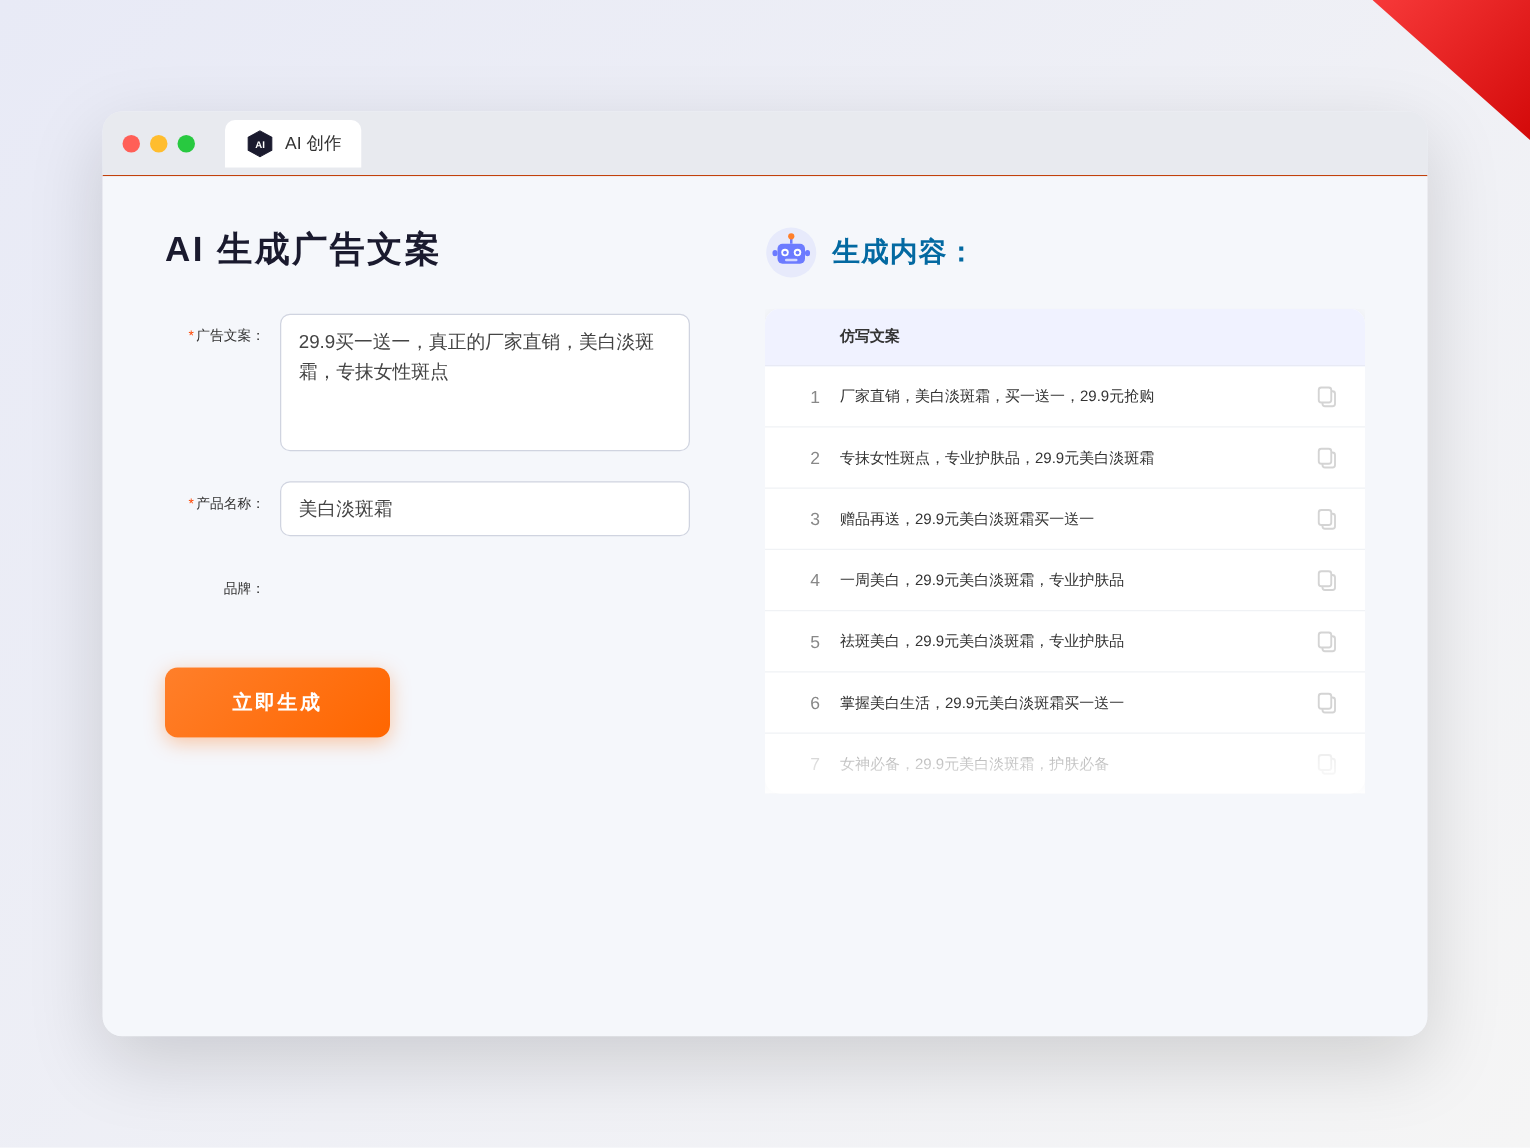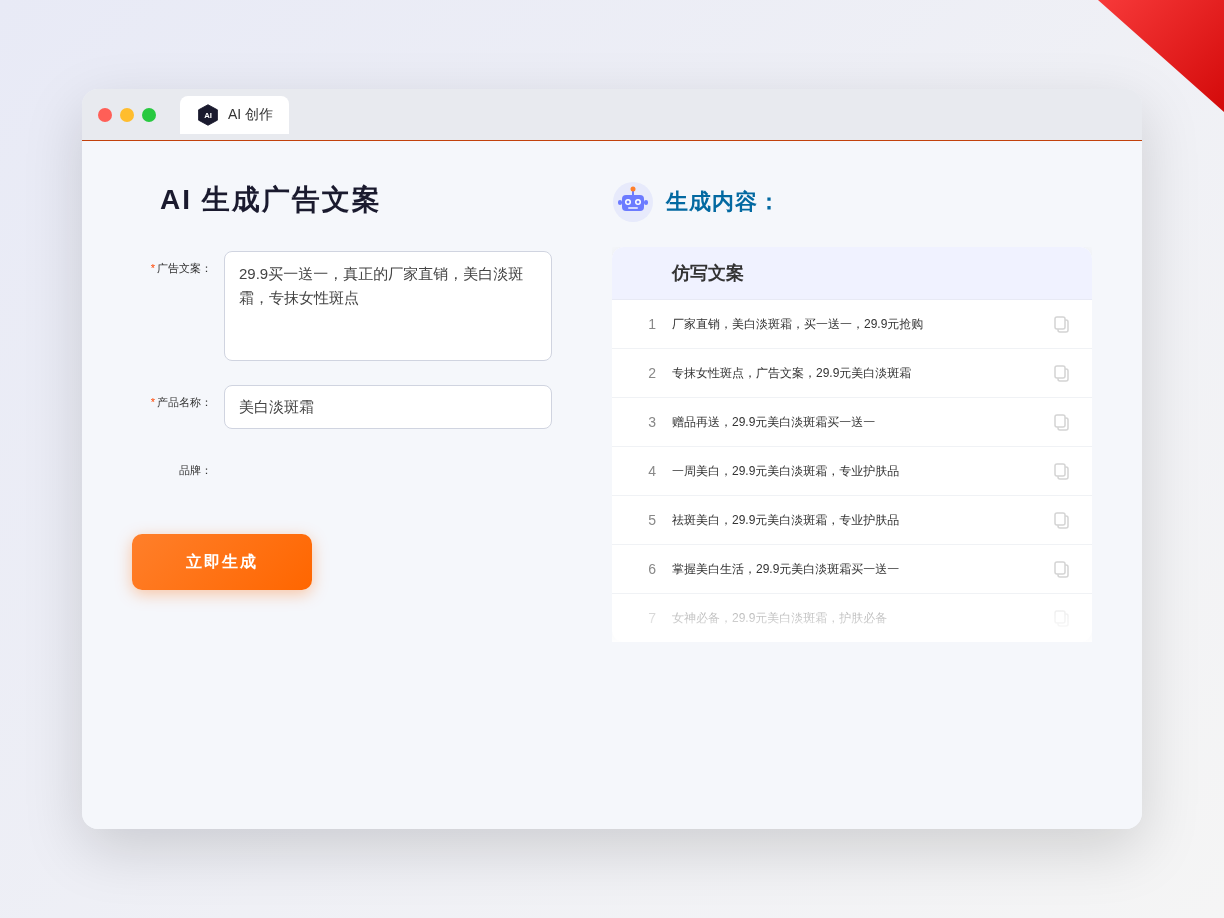--- a/index.html
+++ b/index.html
@@ -105,21 +105,20 @@
       flex-direction: column;
       gap: 0;
     }
 
     .page-title {
       font-size: 28px;
       font-weight: 700;
       color: #1a1a2e;
       margin-bottom: 32px;
       letter-spacing: 2px;
-      margin-left: 28px;
     }
 
     .form-group {
       display: flex;
       align-items: flex-start;
       margin-bottom: 24px;
       gap: 12px;
     }
 
     .form-label {
@@ -204,21 +203,21 @@
       background: #ffffff;
       border-radius: 12px;
       overflow: hidden;
       box-shadow: 0 2px 12px rgba(0,0,0,0.06);
       flex: 1;
     }
 
     .table-header {
       background: #f0f2ff;
       padding: 14px 20px 14px 60px;
-      font-size: 18px;
+      font-size: 12px;
       font-weight: 600;
       color: #333;
       border-bottom: 1px solid #e8eaf5;
     }
 
     .table-row {
       display: flex;
       align-items: center;
       padding: 14px 20px;
       border-bottom: 1px solid #f0f2f5;
@@ -354,21 +353,21 @@
               <div class="table-row">
       <span class="row-num">1</span>
       <span class="row-text">厂家直销，美白淡斑霜，买一送一，29.9元抢购</span>
       <svg class="copy-icon" viewBox="0 0 20 20" fill="none" xmlns="http://www.w3.org/2000/svg">
         <rect x="6" y="6" width="10" height="12" rx="2" stroke="#aaa" stroke-width="1.5"></rect>
         <rect x="3" y="3" width="10" height="12" rx="2" fill="white" stroke="#aaa" stroke-width="1.5"></rect>
       </svg>
     </div>
               <div class="table-row">
       <span class="row-num">2</span>
-      <span class="row-text">专抹女性斑点，广告文案，29.9元美白淡斑霜</span>
+      <span class="row-text">专抹女性斑点，专业护肤品，29.9元美白淡斑霜</span>
       <svg class="copy-icon" viewBox="0 0 20 20" fill="none" xmlns="http://www.w3.org/2000/svg">
         <rect x="6" y="6" width="10" height="12" rx="2" stroke="#aaa" stroke-width="1.5"></rect>
         <rect x="3" y="3" width="10" height="12" rx="2" fill="white" stroke="#aaa" stroke-width="1.5"></rect>
       </svg>
     </div>
               <div class="table-row">
       <span class="row-num">3</span>
       <span class="row-text">赠品再送，29.9元美白淡斑霜买一送一</span>
       <svg class="copy-icon" viewBox="0 0 20 20" fill="none" xmlns="http://www.w3.org/2000/svg">
         <rect x="6" y="6" width="10" height="12" rx="2" stroke="#aaa" stroke-width="1.5"></rect>

